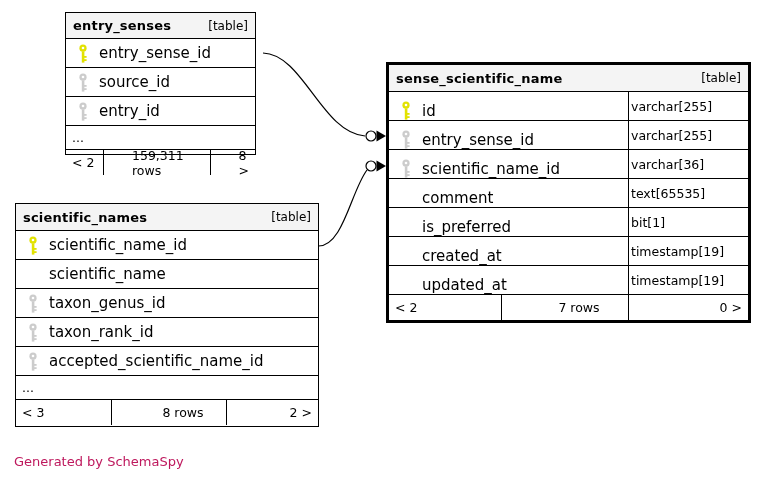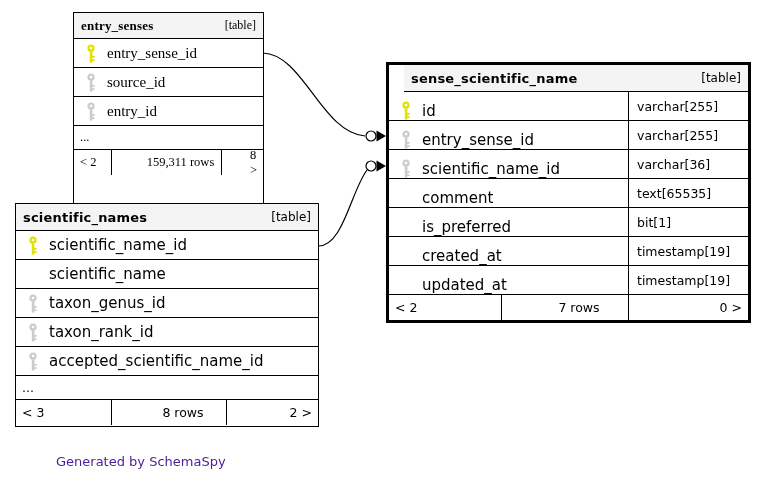--- a/index.html
+++ b/index.html
@@ -20,63 +20,63 @@
   .tbl-tag { font-size:12px; font-weight:normal; }
 
   .row { display:flex; align-items:center; border-bottom:1px solid #000; padding-left:12px; }
   .row:last-child { border-bottom:none; }
   .keyslot { width:10px; height:19px; margin-right:11px; flex:0 0 10px; display:inline-block; }
   .pk { color:#e2e200; }
   .fk { color:#cccccc; }
   .col-name { font-size:15px; white-space:nowrap; }
   .col-type-cell {
     border-left:1px solid #000; height:100%; display:flex; align-items:center;
-    padding-left:8px; font-size:12.5px; flex:0 0 120px; margin-left:auto;
+    padding-left:2px; font-size:12.5px; flex:0 0 120px; margin-left:auto;
   }
   .name-cell { display:flex; align-items:flex-end; flex:1 1 auto; height:100%; }
   .ellipsis-row { display:flex; align-items:center; border-bottom:1px solid #000; padding-left:6px; font-size:12.5px; }
 
   .tbl-footer { display:flex; align-items:stretch; font-size:12.5px; }
   .tbl-footer .cell { display:flex; align-items:center;padding-left:28px; }
   .tbl-footer .c-left  { padding-left:6px; justify-content:flex-start; }
   .tbl-footer .c-mid   { border-left:1px solid #000; justify-content:center; }
   .tbl-footer .c-right { border-left:1px solid #000; justify-content:flex-end; padding-right:6px; }
 
   
-  #tbl-entry-senses { left:73px; top:12px; width:191px; height:192px;font-family:Liberation Serif, serif; }
+  #tbl-entry-senses { left:65px; top:12px; width:191px; height:143px; }
   #tbl-entry-senses .tbl-header { height:26px; }
   #tbl-entry-senses .row { height:29px; }
   #tbl-entry-senses .ellipsis-row { height:24px; }
   #tbl-entry-senses .tbl-footer { height:25px; }
   #tbl-entry-senses .c-left { flex:0 0 37px; }
   #tbl-entry-senses .c-mid { flex:1 1 auto; }
   #tbl-entry-senses .c-right { flex:0 0 40px; }
 
   
   #tbl-scientific-names { left:15px; top:203px; width:304px; height:224px; }
   #tbl-scientific-names .tbl-header { height:27px; }
   #tbl-scientific-names .row { height:29px; }
   #tbl-scientific-names .ellipsis-row { height:24px; }
   #tbl-scientific-names .tbl-footer { height:25px; }
   #tbl-scientific-names .c-left { flex:0 0 95px; }
   #tbl-scientific-names .c-mid { flex:1 1 auto; }
   #tbl-scientific-names .c-right { flex:0 0 92px; }
 
   
   #tbl-sense-scientific-name { left:386px; top:62px; width:365px; height:261px; }
-  #tbl-sense-scientific-name .tbl-header { height:27px;margin-left:15px; }
+  #tbl-sense-scientific-name .tbl-header { height:27px; }
   #tbl-sense-scientific-name .row { height:29px; }
   #tbl-sense-scientific-name .tbl-footer { height:25px; }
   #tbl-sense-scientific-name .c-left { flex:0 0 112px; }
   #tbl-sense-scientific-name .c-mid { flex:1 1 auto; }
   #tbl-sense-scientific-name .c-right { flex:0 0 120px; }
 
   .connectors { position:absolute; left:0; top:0; pointer-events:none; }
 
-  .footer-note { position:absolute; left:14px; top:454px; font-size:13px; color:#4c1d95;margin-left:42px; }
+  .footer-note { position:absolute; left:14px; top:454px; font-size:13px; color:#be185d; }
 </style>
 </head>
 <body>
 
 <div class="canvas">
 
   <svg class="connectors" width="767" height="483" viewBox="0 0 767 483">
     <path d="M 263 53 C 303 54 322 133 365 136" fill="none" stroke="#000" stroke-width="1.2"></path>
     <path d="M 318 246 C 343 247 351 191 367 170" fill="none" stroke="#000" stroke-width="1.2"></path>
     <circle cx="371" cy="136" r="5" fill="#fff" stroke="#000" stroke-width="1.2"></circle>

